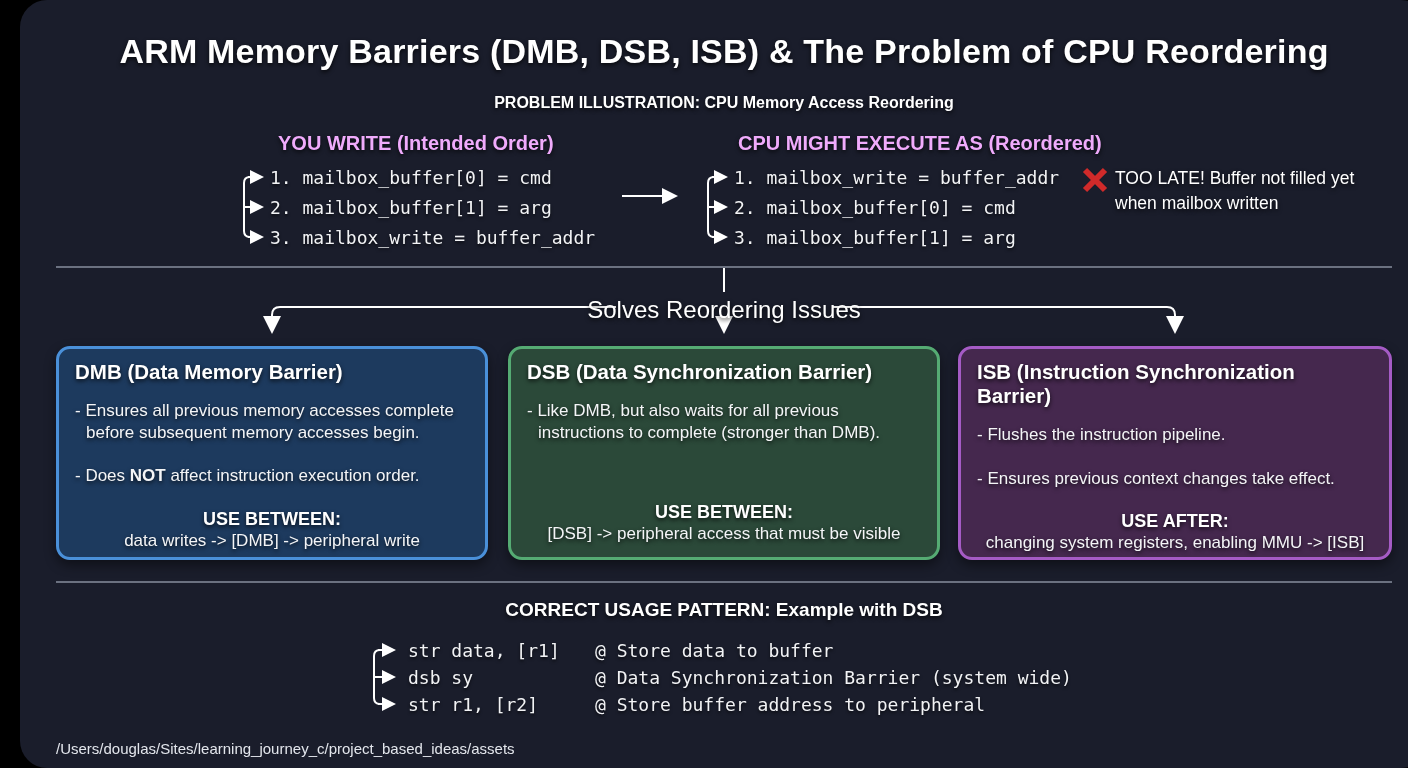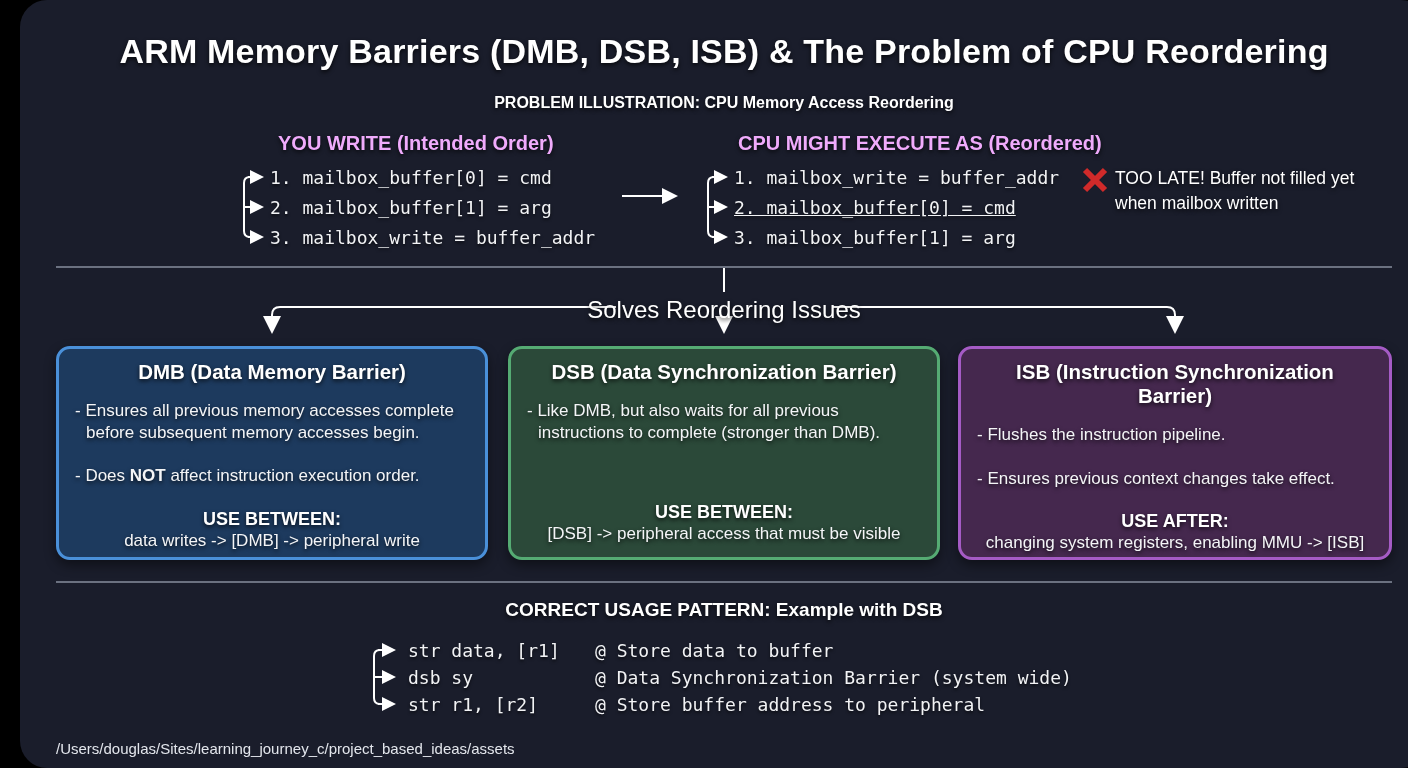--- a/index.html
+++ b/index.html
@@ -63,21 +63,21 @@
     border: 3px solid; border-radius: 14px;
     box-shadow: 0 5px 12px rgba(0,0,0,0.45);
     display: flex; flex-direction: column;
     padding: 11px 16px 13px;
   }
   .barrier-box.dmb { left: 36px;  width: 432px; }
   .barrier-box.dsb { left: 488px; width: 432px; }
   .barrier-box.isb { left: 938px; width: 434px; }
 
   .barrier-title {
-    text-align: center; font-size: 20.5px; font-weight: bold; color: #ffffff;
+    text-align: left; font-size: 20.5px; font-weight: bold; color: #ffffff;
     margin-bottom: 16px;
   }
   .barrier-body { flex: 1 1 auto; font-size: 17px; line-height: 21.5px; }
   .barrier-body p { margin: 0 0 22px; padding-left: 11px; text-indent: -11px; }
   .use-section { text-align: center; }
   .use-label { font-size: 18px; font-weight: bold; color: #ffffff; }
   .use-text  { font-size: 17px; margin-top: 1px; }
 
   .usage-heading {
     position: absolute; top: 599px; left: 0; width: 1408px;
@@ -131,21 +131,21 @@
       <marker id="arwC" markerWidth="8" markerHeight="8" refX="6" refY="3.5" orient="auto">
         <path d="M0,0 L7,3.5 L0,7 Z" fill="#ffffff"></path>
       </marker>
     </defs>
     <path d="M12,14 Q6,14 6,20 V68 Q6,74 12,74" stroke="#ffffff" stroke-width="2" fill="none"></path>
     <line x1="10" y1="14" x2="24" y2="14" stroke="#ffffff" stroke-width="2" marker-end="url(#arwC)"></line>
     <line x1="6" y1="44" x2="24" y2="44" stroke="#ffffff" stroke-width="2" marker-end="url(#arwC)"></line>
     <line x1="10" y1="74" x2="24" y2="74" stroke="#ffffff" stroke-width="2" marker-end="url(#arwC)"></line>
   </svg>
   <div class="codeline" style="left:714px; top:167px;">1. mailbox_write = buffer_addr</div>
-  <div class="codeline" style="left:714px; top:197px;text-decoration:underline;">2. mailbox_buffer[0] = cmd</div>
+  <div class="codeline" style="left:714px; top:197px;">2. mailbox_buffer[0] = cmd</div>
   <div class="codeline" style="left:714px; top:227px;">3. mailbox_buffer[1] = arg</div>
 
   <svg class="warn-x" width="26" height="26">
     <line x1="3" y1="3" x2="23" y2="23" stroke="#d02a2a" stroke-width="6"></line>
     <line x1="23" y1="3" x2="3" y2="23" stroke="#d02a2a" stroke-width="6"></line>
   </svg>
   <div class="warn-note shadowed">
     <span>TOO LATE! Buffer not filled yet</span><br>
     <span>when mailbox written</span>
   </div>

